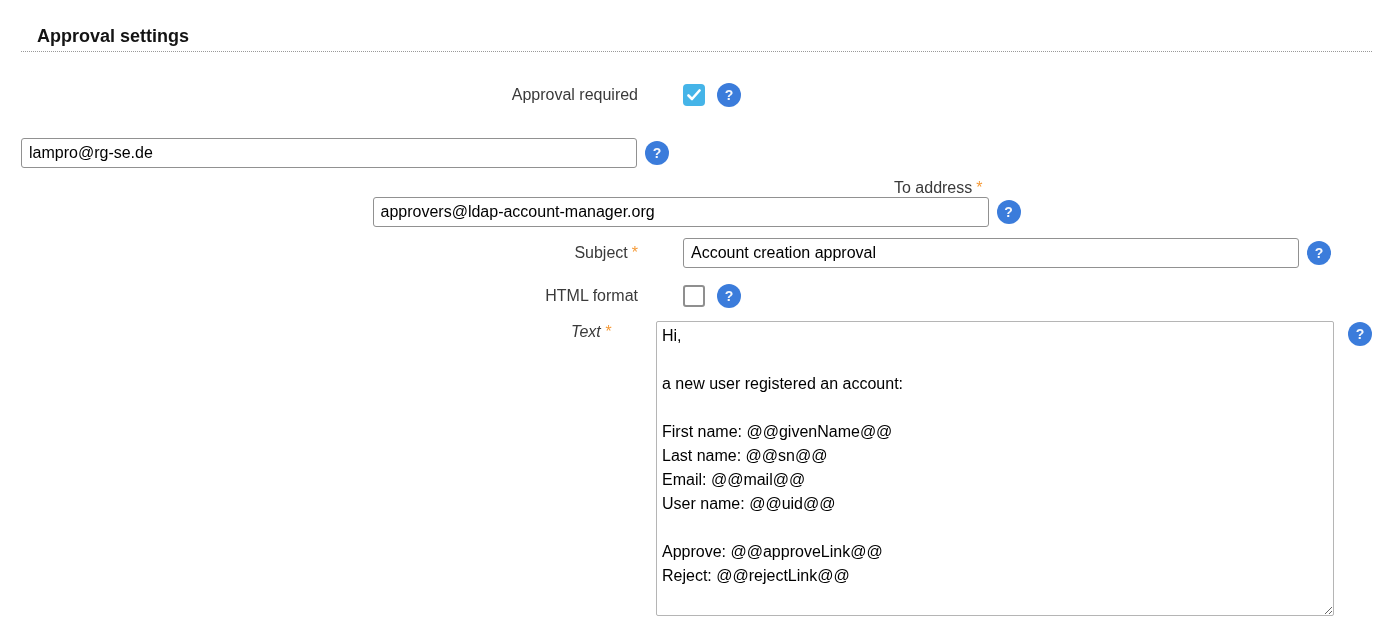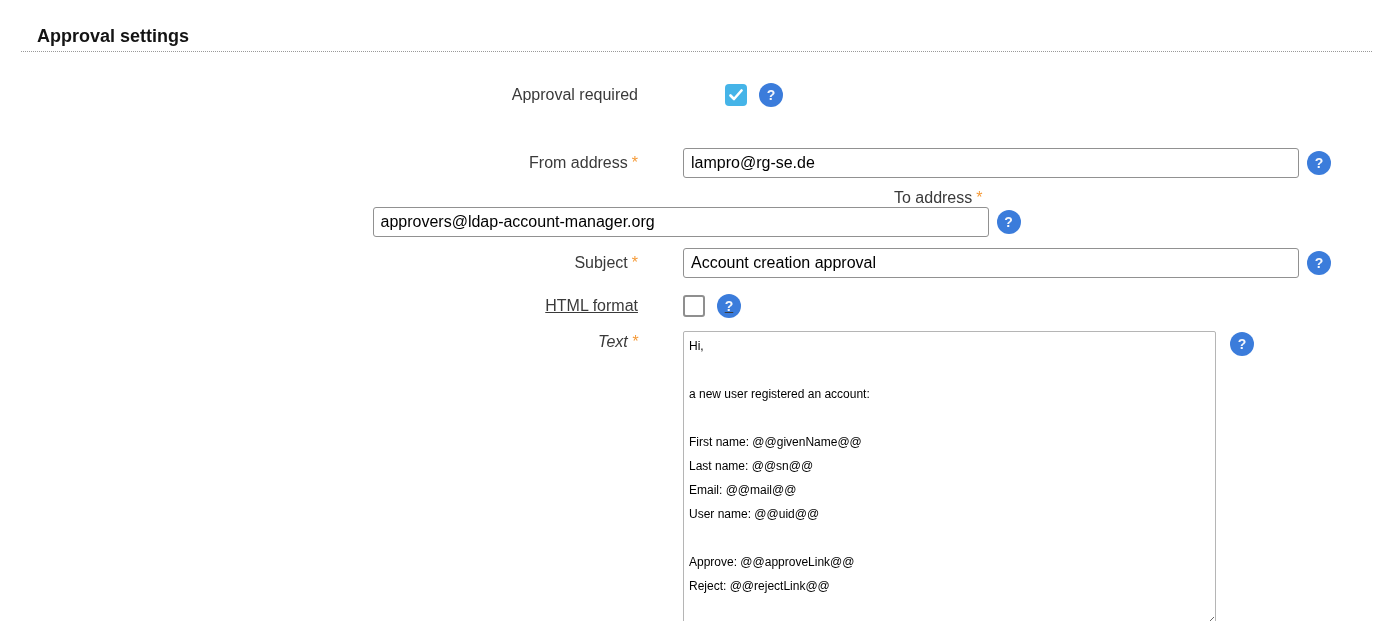--- a/index.html
+++ b/index.html
@@ -18,25 +18,25 @@
     font-size: 18px;
     font-weight: bold;
     color: #141414;
     line-height: 20px;
     margin-top: 26px;
     padding: 0 0 5px 16px;
     border-bottom: 1px dotted #999999;
   }
 
   .row { display: flex; align-items: center; }
-  .row-approval   { margin-top: 31px; margin-bottom: 41px; gap: 42px; }
+  .row-approval   { margin-top: 31px; margin-bottom: 31px; }
   .row-from       { margin-bottom: 11px; }
   .row-to         { margin-bottom: 11px; flex-direction: column; }
   .row-subject    { margin-bottom: 16px; }
-  .row-htmlformat { margin-bottom: 13px; text-decoration: underline; }
+  .row-htmlformat { margin-bottom: 13px; }
   .row-text       { align-items: flex-start; }
 
   .label-cell {
     width: 662px;
     text-align: right;
     padding-right: 45px;
     color: #3a3a3a;
     white-space: nowrap;
   }
   .row-text .label-cell { padding-top: 2px; font-style: italic; }
@@ -56,27 +56,27 @@
     border-radius: 3px;
     padding: 0 7px;
     font-family: "Liberation Sans", sans-serif;
     font-size: 16px;
     color: #000000;
     background: #ffffff;
     outline: none;
   }
 
   .text-area {
-    width: 533px;
+    width: 678px;
     height: 295px;
     border: 1px solid #b5b5b5;
     border-radius: 2px;
     padding: 2px 5px;
     font-family: "Liberation Sans", sans-serif;
-    font-size: 12px;
+    font-size: 16px;
     line-height: 24px;
     color: #000000;
     background: #ffffff;
     resize: both;
     outline: none;
     overflow: auto;
   }
 
   .checkbox {
     width: 22px;
@@ -137,23 +137,20 @@
             <svg width="14" height="12" viewBox="0 0 14 12">
                 <path d="M1.5 6.5 L5 10 L12.5 1.5" stroke="#ffffff" stroke-width="2.6" fill="none" stroke-linecap="round" stroke-linejoin="round"></path>
               </svg>
           </span>
         </div>
         <div class="help-icon help-after-checkbox">?</div>
       </div>
     </div>
 
     <div class="row row-from">
-      <div class="label-cell">
-        <span>From address</span><span class="asterisk">*</span>
-      </div>
       <div class="control-cell">
         <input type="text" class="text-input" value="lampro@rg-se.de" style="">
         <div class="help-icon help-after-input">?</div>
       </div>
     </div>
 
     <div class="row row-to">
       <div class="label-cell">
         <span>To address</span><span class="asterisk">*</span>
       </div>

